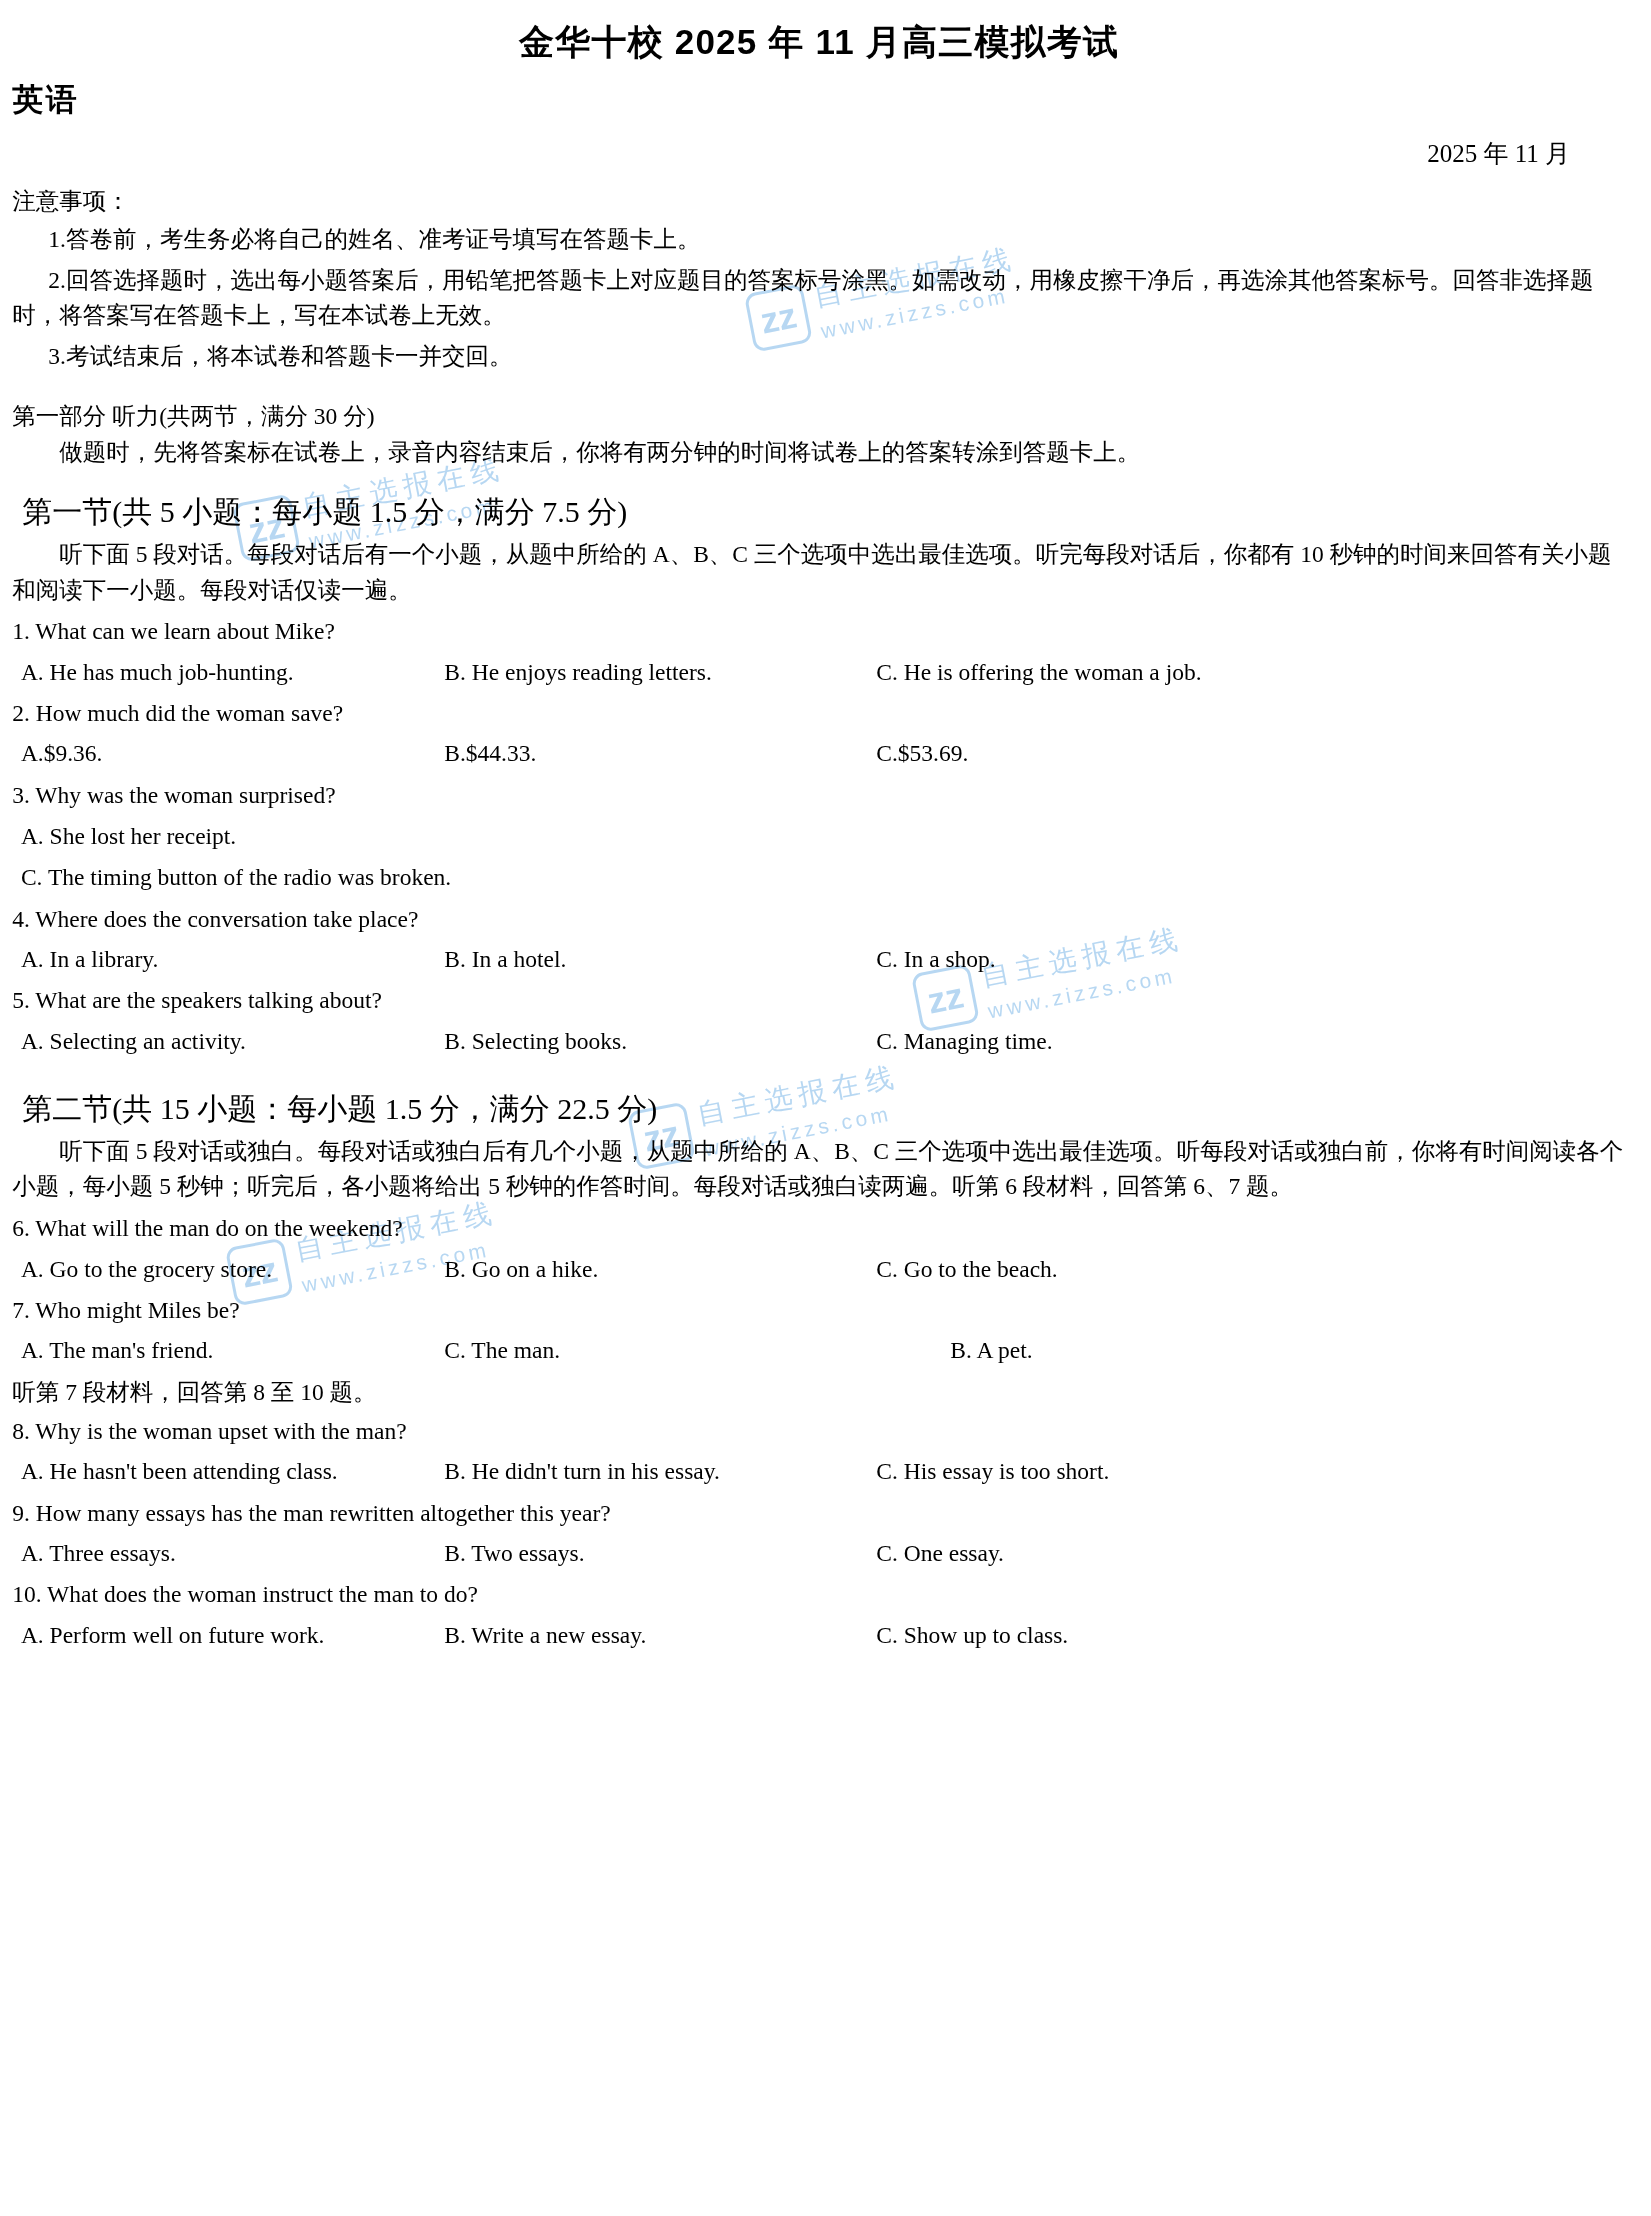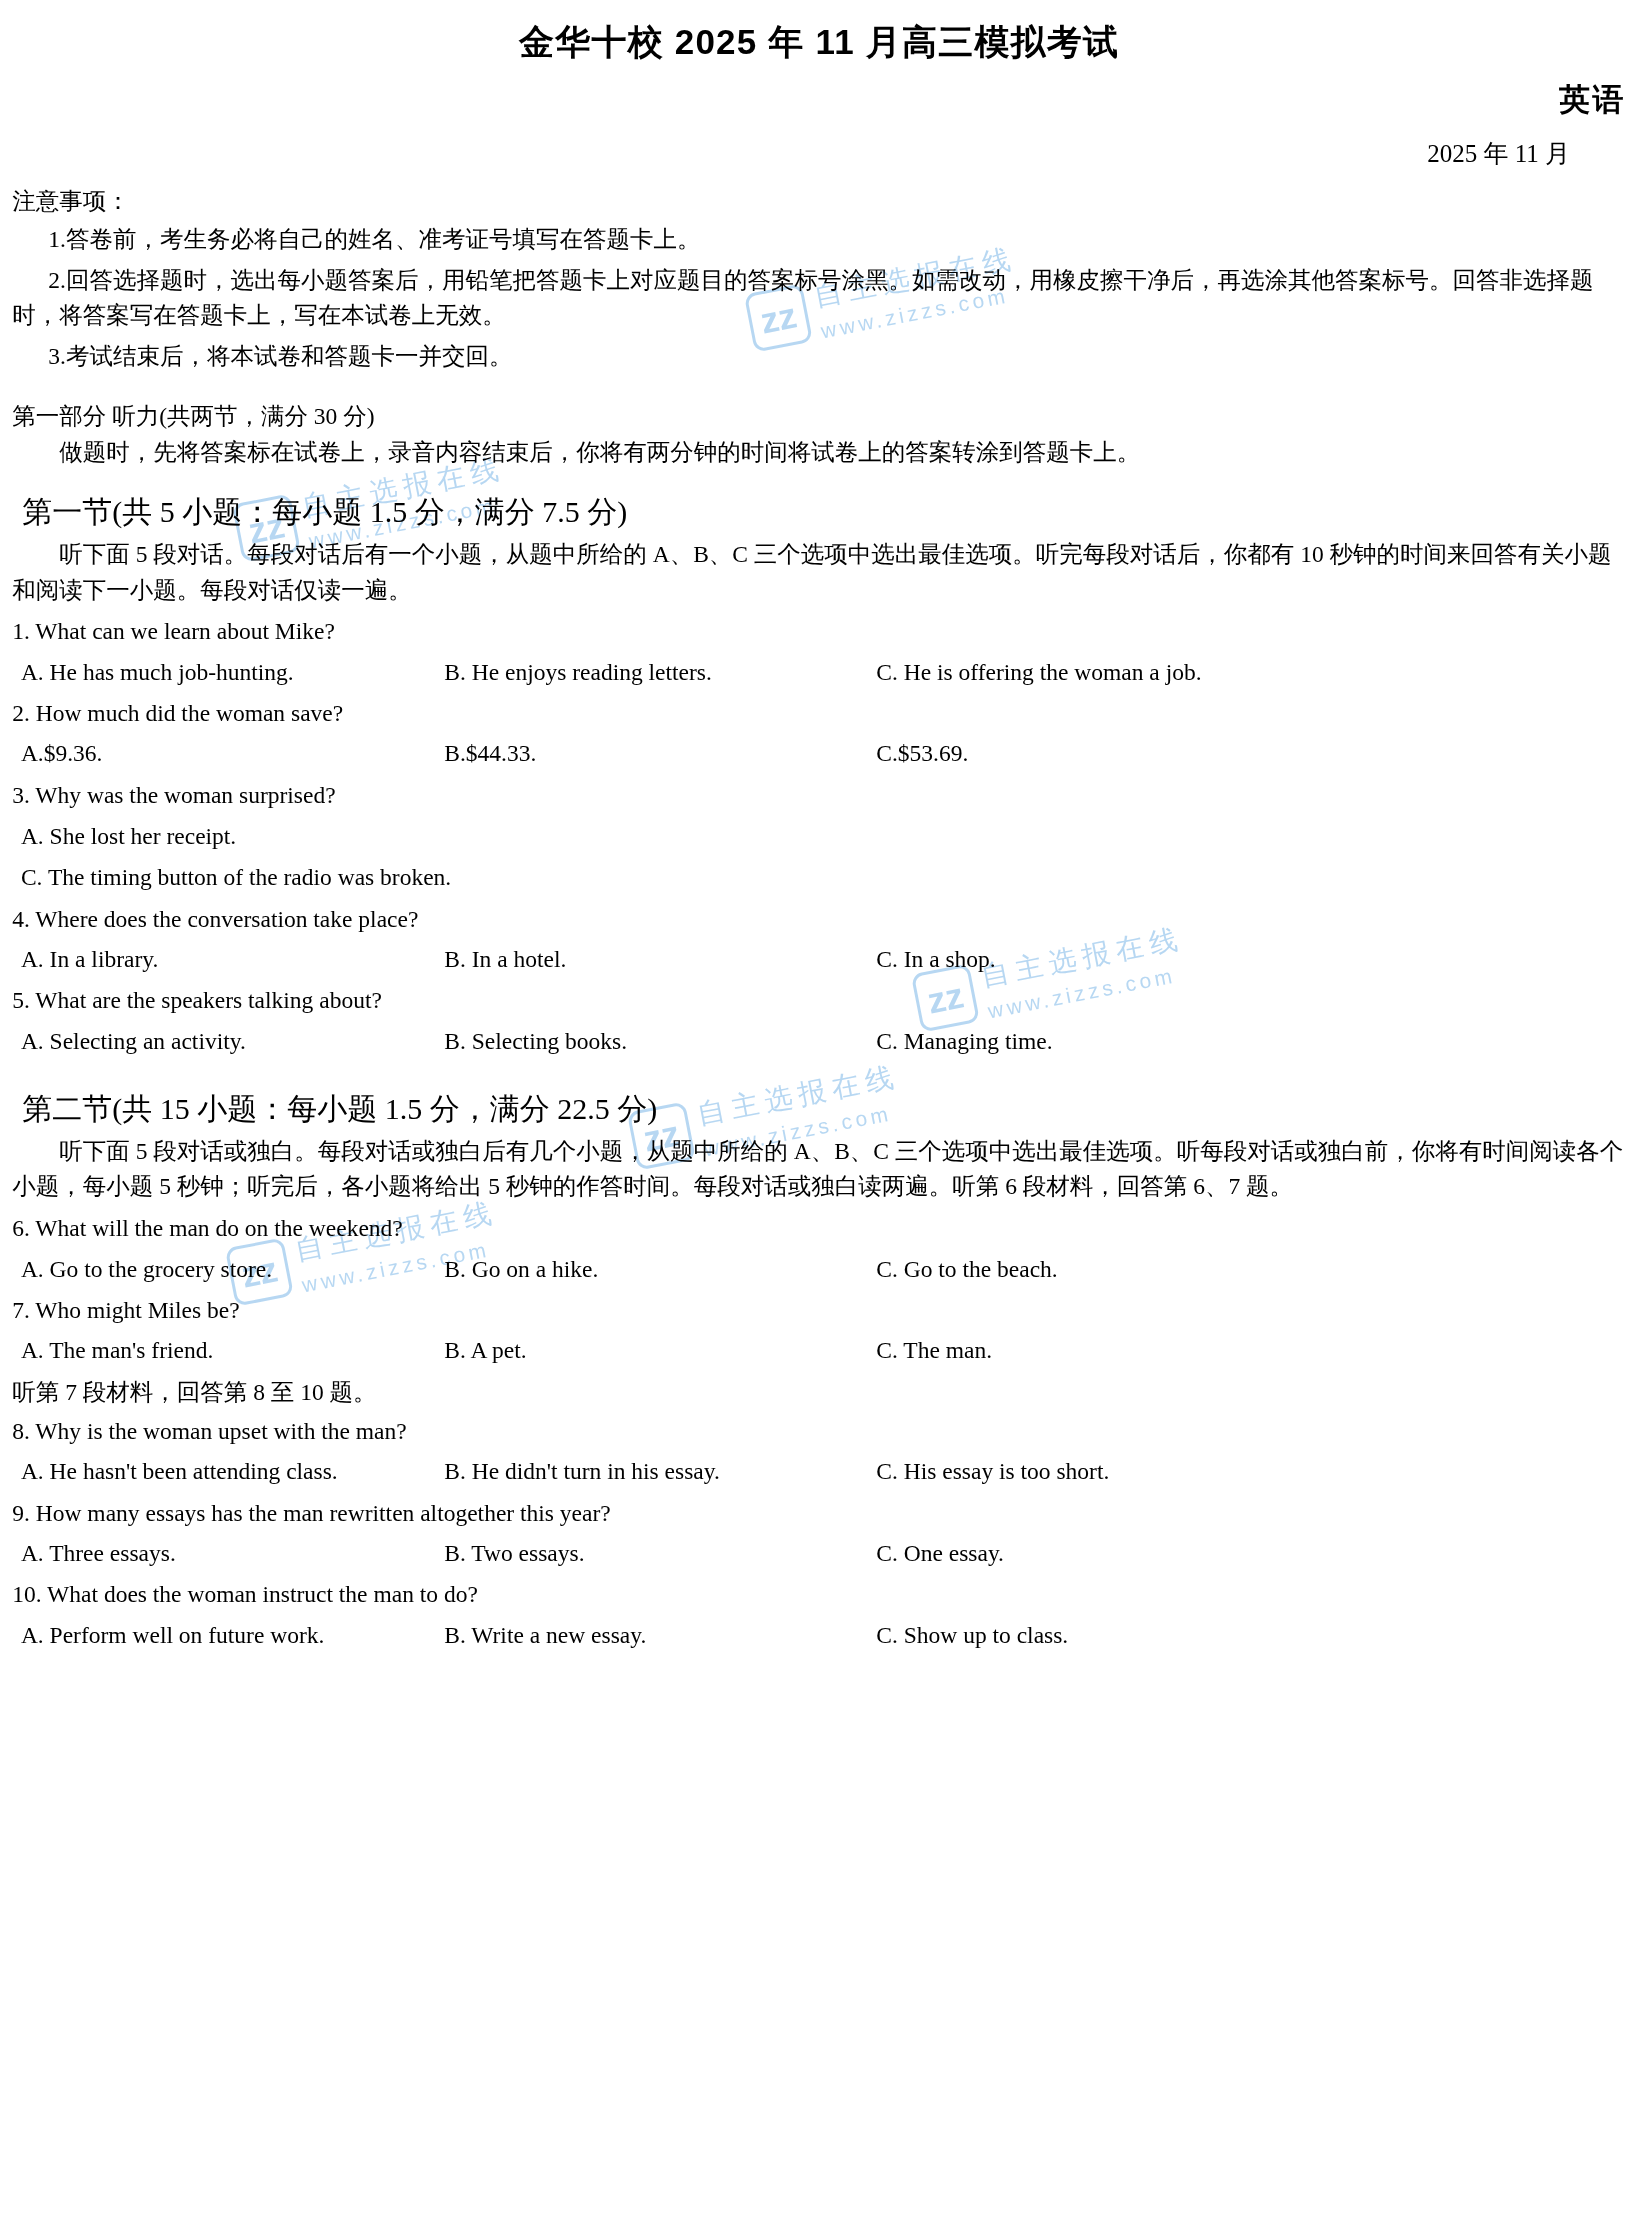--- a/index.html
+++ b/index.html
@@ -30,21 +30,21 @@
   .doc-title {
     text-align: center;
     font-family: "Liberation Sans", sans-serif;
     font-weight: bold;
     font-size: 35px;
     letter-spacing: 1.2px;
     margin: 8.6px 0 0 0;
     line-height: 1.2;
   }
   .doc-subtitle {
-    text-align: right;
+    text-align: left;
     font-family: "Liberation Sans", sans-serif;
     font-weight: bold;
     font-size: 31px;
     margin: 16px 0 5px 0;
     letter-spacing: 2.5px;
   }
   .doc-date {
     text-align: right;
     font-size: 25px;
     margin: 16px 56px 0 0;
@@ -262,22 +262,22 @@
     <div class="q-stem">6. What will the man do on the weekend?</div>
     <div class="opts">
       <div class="opt opt-a">A. Go to the grocery store.</div>
       <div class="opt opt-b">B. Go on a hike.</div>
       <div class="opt opt-c">C. Go to the beach.</div>
     </div>
 
     <div class="q-stem">7. Who might Miles be?</div>
     <div class="opts">
       <div class="opt opt-a">A. The man's friend.</div>
+      <div class="opt opt-c">C. The man.</div>
       <div class="opt opt-b">B. A pet.</div>
-      <div class="opt opt-c">C. The man.</div>
     </div>
 
     <div class="note-line">听第 7 段材料，回答第 8 至 10 题。</div>
 
     <div class="q-stem">8. Why is the woman upset with the man?</div>
     <div class="opts">
       <div class="opt opt-a">A. He hasn't been attending class.</div>
       <div class="opt opt-b">B. He didn't turn in his essay.</div>
       <div class="opt opt-c">C. His essay is too short.</div>
     </div>

